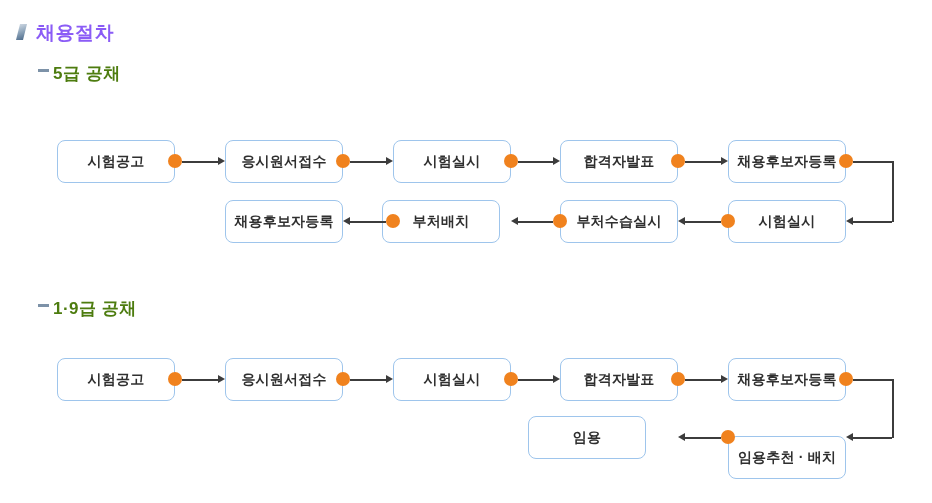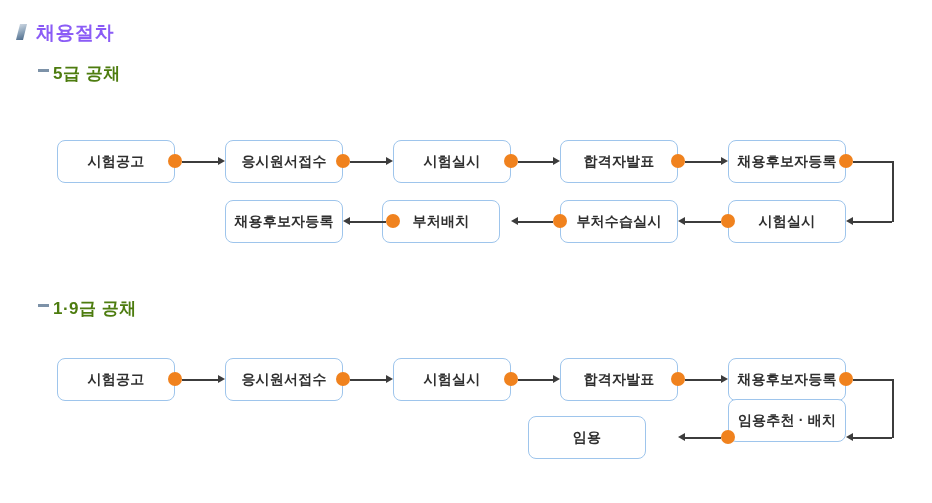--- a/index.html
+++ b/index.html
@@ -135,21 +135,21 @@
     <span class="hline" style="left:518px;top:379px;width:35px"></span>
     <span class="ah-r" style="left:553px;top:375px"></span>
     <span class="hline" style="left:685px;top:379px;width:36px"></span>
     <span class="ah-r" style="left:721px;top:375px"></span>
 
     <span class="hline" style="left:853px;top:379px;width:39px"></span>
     <span class="vline" style="left:892px;top:379px;height:59px"></span>
     <span class="hline" style="left:853px;top:437px;width:39px"></span>
     <span class="ah-l" style="left:846px;top:433px"></span>
 
-    <div class="pbox" style="left:728px;top:399px">
+    <div class="pbox" style="left:728px;top:436px">
         <span class="pbox-label">임용추천 · 배치</span>
       </div>
     <div class="pbox" style="left:528px;top:416px">
         <span class="pbox-label">임용</span>
       </div>
 
     <span class="dot" style="left:721px;top:430px"></span>
     <span class="hline" style="left:685px;top:437px;width:36px"></span>
     <span class="ah-l" style="left:678px;top:433px"></span>
   </div>

